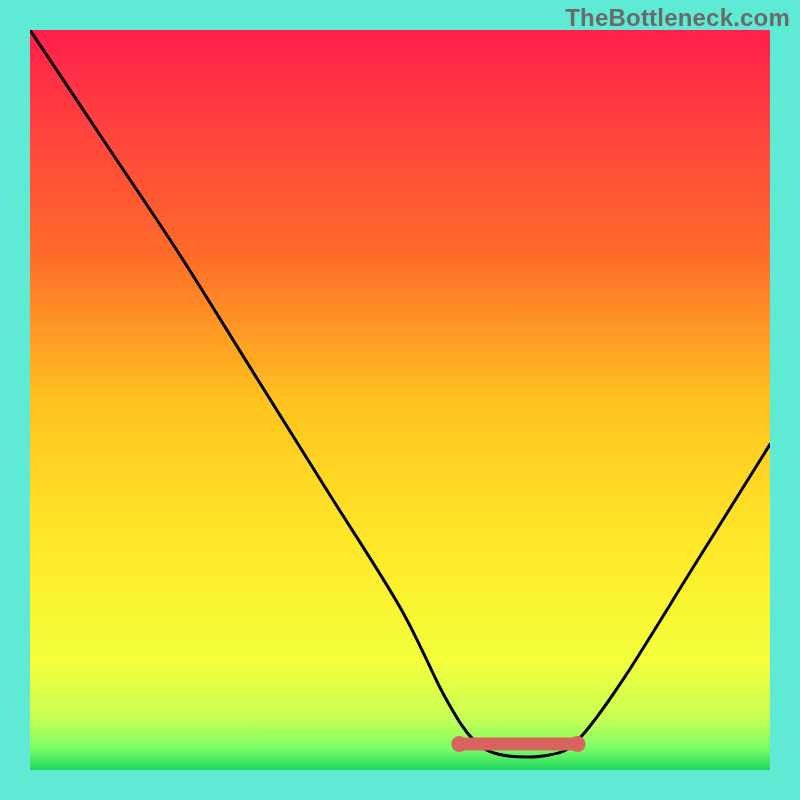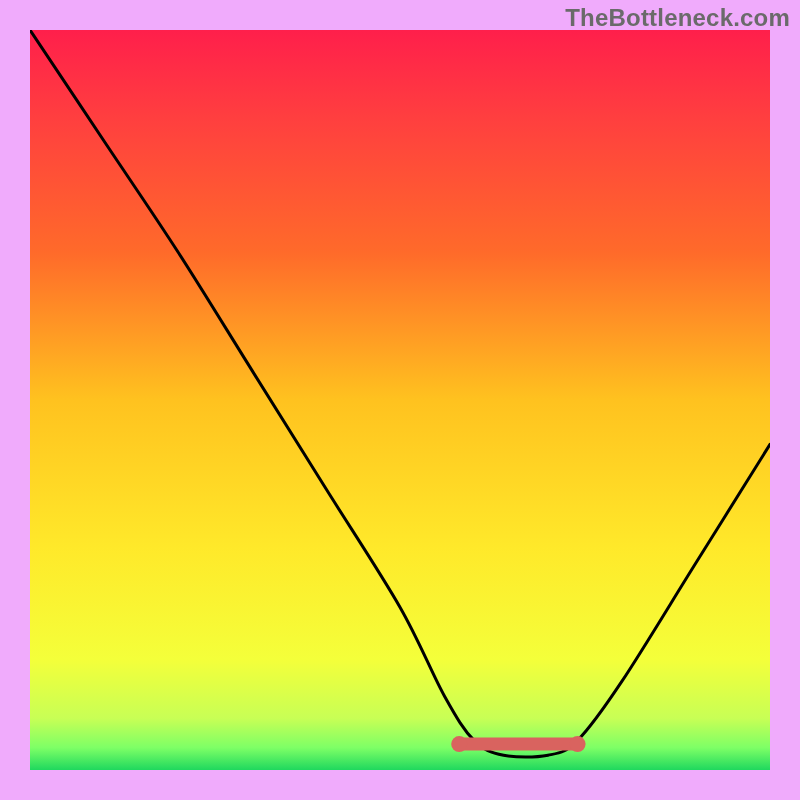--- a/index.html
+++ b/index.html
@@ -9,21 +9,21 @@
     height: 800px;
     background: #000;
     overflow: hidden;
   }
   .frame {
     position: absolute;
     left: 0;
     top: 0;
     width: 800px;
     height: 800px;
-    background: #f0abfc;
+    background: #5eead4;
   }
   .plot-area {
     position: absolute;
     left: 30px;
     top: 30px;
     width: 740px;
     height: 740px;
     overflow: hidden;
   }
   .watermark {

